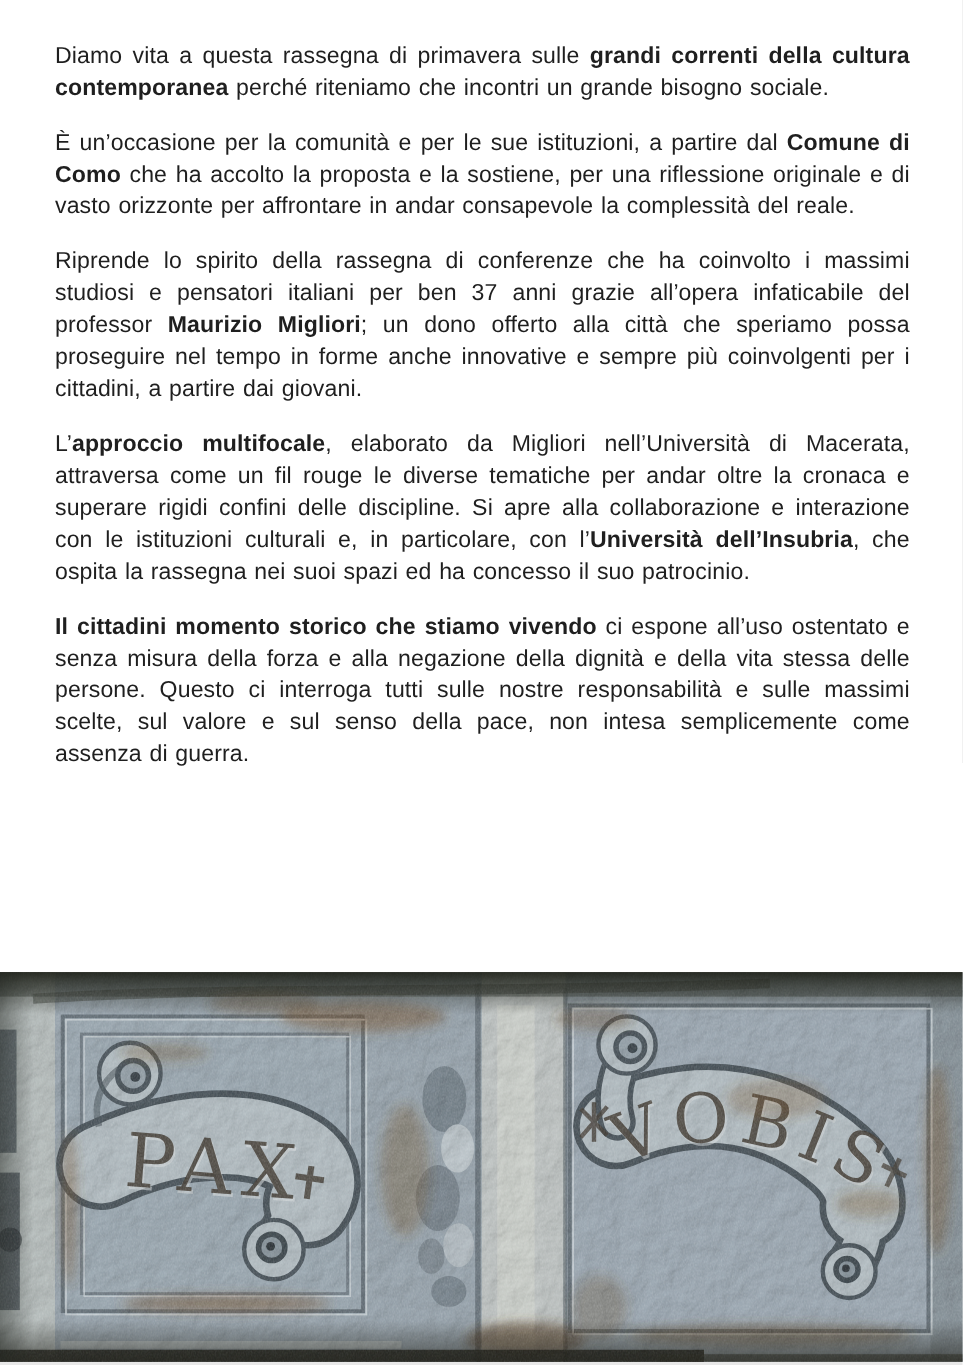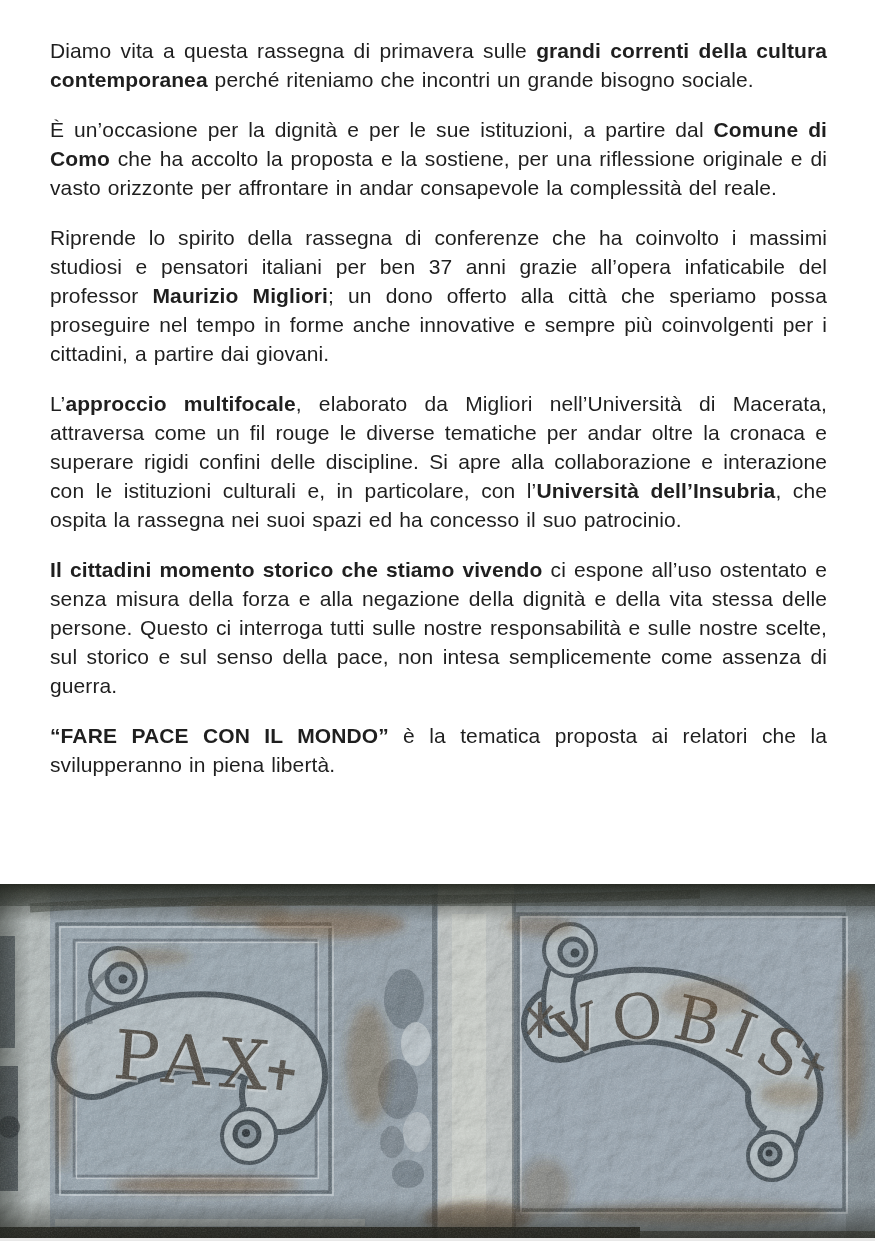--- a/index.html
+++ b/index.html
@@ -34,25 +34,24 @@
   }
   svg text{user-select:none;}
 </style>
 </head>
 <body>
 
 <div class="page">
 
   <div class="text-block">
       <p class="para"><span>Diamo vita a questa rassegna di primavera sulle </span><span class="b">grandi correnti della cultura contemporanea</span><span> perché riteniamo che incontri un grande bisogno sociale.</span></p>
-      <p class="para"><span>È un’occasione per la dignità e per le sue istituzioni, a partire dal </span><span class="b">Comune di Como</span><span> che ha accolto la proposta e la sostiene, per una riflessione originale e di vasto orizzonte per affrontare in andar consapevole la complessità del reale.</span></p>
+      <p class="para"><span>È un’occasione per la comunità e per le sue istituzioni, a partire dal </span><span class="b">Comune di Como</span><span> che ha accolto la proposta e la sostiene, per una riflessione originale e di vasto orizzonte per affrontare in andar consapevole la complessità del reale.</span></p>
       <p class="para"><span>Riprende lo spirito della rassegna di conferenze che ha coinvolto i massimi studiosi e pensatori italiani per ben 37 anni grazie all’opera infaticabile del professor </span><span class="b">Maurizio Migliori</span><span>; un dono offerto alla città che speriamo possa proseguire nel tempo in forme anche innovative e sempre più coinvolgenti per i cittadini, a partire dai giovani.</span></p>
       <p class="para"><span>L’</span><span class="b">approccio multifocale</span><span>, elaborato da Migliori nell’Università di Macerata, attraversa come un fil rouge le diverse tematiche per andar oltre la cronaca e superare rigidi confini delle discipline. Si apre alla collaborazione e interazione con le istituzioni culturali e, in particolare, con l’</span><span class="b">Università dell’Insubria</span><span>, che ospita la rassegna nei suoi spazi ed ha concesso il suo patrocinio.</span></p>
-      <p class="para"><span class="b">Il cittadini momento storico che stiamo vivendo</span><span> ci espone all’uso ostentato e senza misura della forza e alla negazione della dignità e della vita stessa delle persone. Questo ci interroga tutti sulle nostre responsabilità e sulle nostre scelte, sul storico e sul senso della pace, non intesa semplicemente come assenza di guerra.</span></p>
-      <p class="para"><span class="b">“FARE PACE CON IL MONDO”</span><span> è la tematica proposta ai relatori che la svilupperanno in piena libertà.</span></p>
+      <p class="para"><span class="b">Il cittadini momento storico che stiamo vivendo</span><span> ci espone all’uso ostentato e senza misura della forza e alla negazione della dignità e della vita stessa delle persone. Questo ci interroga tutti sulle nostre responsabilità e sulle massimi scelte, sul valore e sul senso della pace, non intesa semplicemente come assenza di guerra.</span></p>
     </div>
 
   <div class="photo">
     <svg viewBox="0 0 875 354" width="875" height="354" xmlns="http://www.w3.org/2000/svg">
       <defs>
         <filter id="rock" x="-2%" y="-2%" width="104%" height="104%">
           <feTurbulence type="fractalNoise" baseFrequency="0.052 0.048" numOctaves="4" seed="11" result="n"></feTurbulence>
           <feDiffuseLighting in="n" lighting-color="#ffffff" surfaceScale="1.7" diffuseConstant="1.02" result="lt">
             <feDistantLight azimuth="230" elevation="60"></feDistantLight>
           </feDiffuseLighting>

